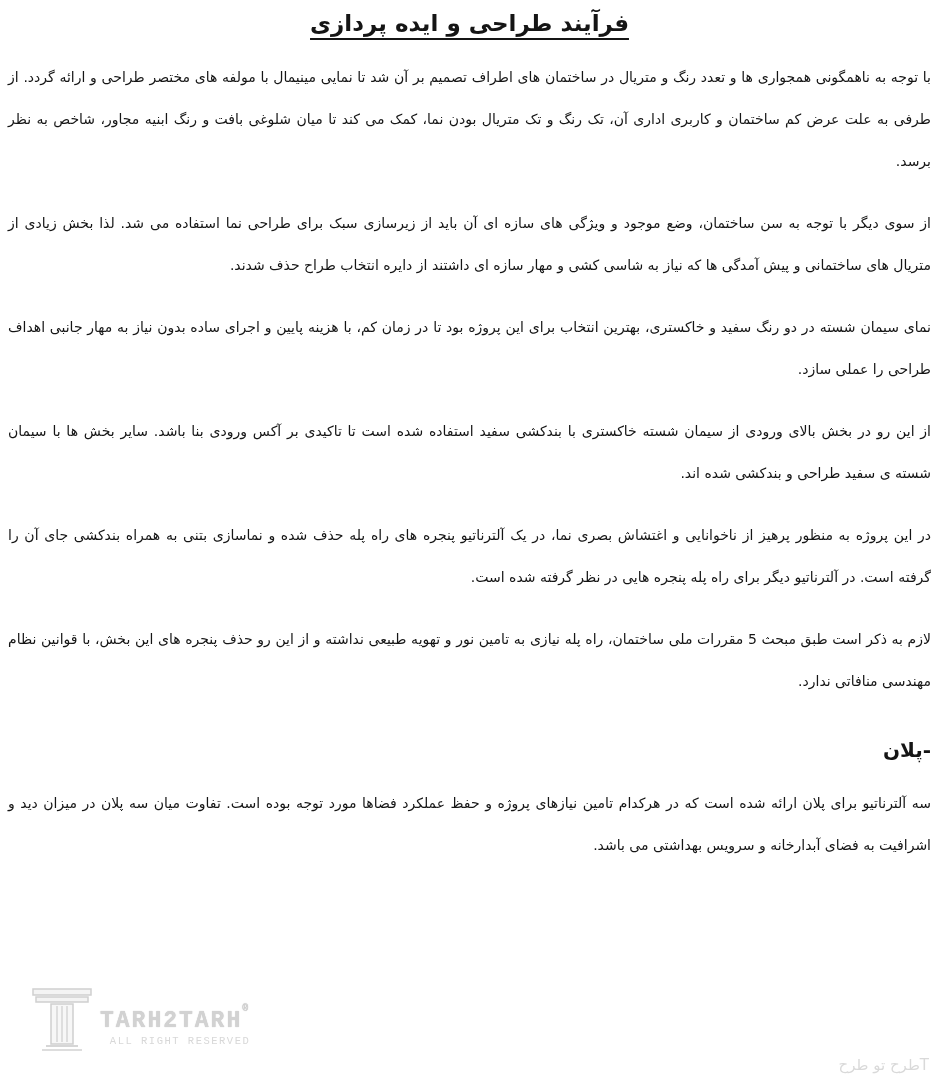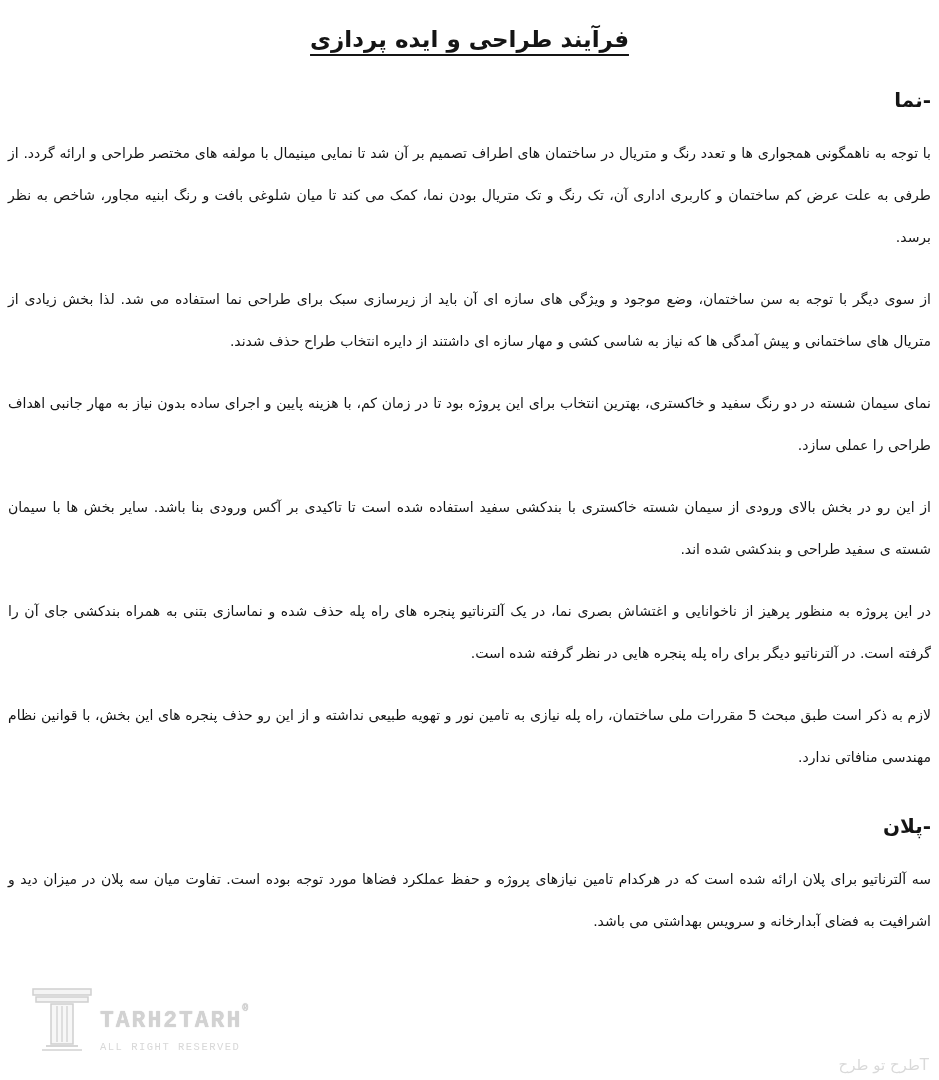--- a/index.html
+++ b/index.html
@@ -7,21 +7,21 @@
     margin: 0; padding: 0;
     width: 939px; height: 1080px;
     background: #ffffff;
     font-family: "DejaVu Sans", sans-serif;
     color: #151515;
     overflow: hidden;
   }
   .page {
     position: relative;
     width: 939px; height: 1080px;
-    padding: 20px 8px 0 8px;
+    padding: 4px 8px 0 8px;
   }
   .doc-title {
     direction: rtl;
     text-align: center;
     font-size: 23px;
     font-weight: bold;
     margin: 6px 0 0 0;
     text-decoration: underline;
     text-underline-offset: 7px;
     text-decoration-thickness: 1.5px;
@@ -63,39 +63,39 @@
   .logo-reg {
     font-size: 10px;
     vertical-align: top;
     color: #cfcfcf;
     position: relative; top: -6px;
   }
   .logo-tagline {
     font-size: 10.5px;
     letter-spacing: 1.5px;
     color: #d8d8d8;
-    margin-top: 8px;
+    margin-top: 2px;
+    text-align: right;
   }
   
   .corner-mark {
     position: absolute;
     right: 10px; bottom: 6px;
     font-size: 15px;
     color: #d9d9d9;
     direction: ltr;
   }
 </style>
 </head>
 <body>
 
 <div class="page">
 
   <h1 class="doc-title">فرآیند طراحی و ایده پردازی</h1>
 
-  <h2 class="section-heading">-نما</h2>
 
   <p class="para">با توجه به ناهمگونی همجواری ها و تعدد رنگ و متریال در ساختمان های اطراف تصمیم بر آن شد تا نمایی مینیمال با مولفه های مختصر طراحی و ارائه گردد. از طرفی به علت عرض کم ساختمان و کاربری اداری آن، تک رنگ و تک متریال بودن نما، کمک می کند تا میان شلوغی بافت و رنگ ابنیه مجاور، شاخص به نظر برسد.</p>
   <p class="para">از سوی دیگر با توجه به سن ساختمان، وضع موجود و ویژگی های سازه ای آن باید از زیرسازی سبک برای طراحی نما استفاده می شد. لذا بخش زیادی از متریال های ساختمانی و پیش آمدگی ها که نیاز به شاسی کشی و مهار سازه ای داشتند از دایره انتخاب طراح حذف شدند.</p>
   <p class="para">نمای سیمان شسته در دو رنگ سفید و خاکستری، بهترین انتخاب برای این پروژه بود تا در زمان کم، با هزینه پایین و اجرای ساده بدون نیاز به مهار جانبی اهداف طراحی را عملی سازد.</p>
   <p class="para">از این رو در بخش بالای ورودی از سیمان شسته خاکستری با بندکشی سفید استفاده شده است تا تاکیدی بر آکس ورودی بنا باشد. سایر بخش ها با سیمان شسته ی سفید طراحی و بندکشی شده اند.</p>
   <p class="para">در این پروژه به منظور پرهیز از ناخوانایی و اغتشاش بصری نما، در یک آلترناتیو پنجره های راه پله حذف شده و نماسازی بتنی به همراه بندکشی جای آن را گرفته است. در آلترناتیو دیگر برای راه پله پنجره هایی در نظر گرفته شده است.</p>
   <p class="para">لازم به ذکر است طبق مبحث 5 مقررات ملی ساختمان، راه پله نیازی به تامین نور و تهویه طبیعی نداشته و از این رو حذف پنجره های این بخش، با قوانین نظام مهندسی منافاتی ندارد.</p>
 
   <h2 class="section-heading">-پلان</h2>
 

